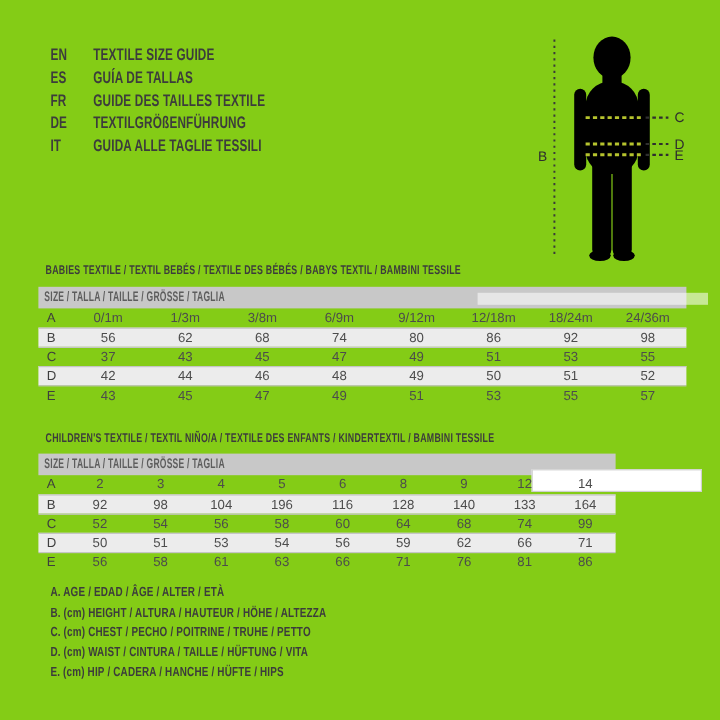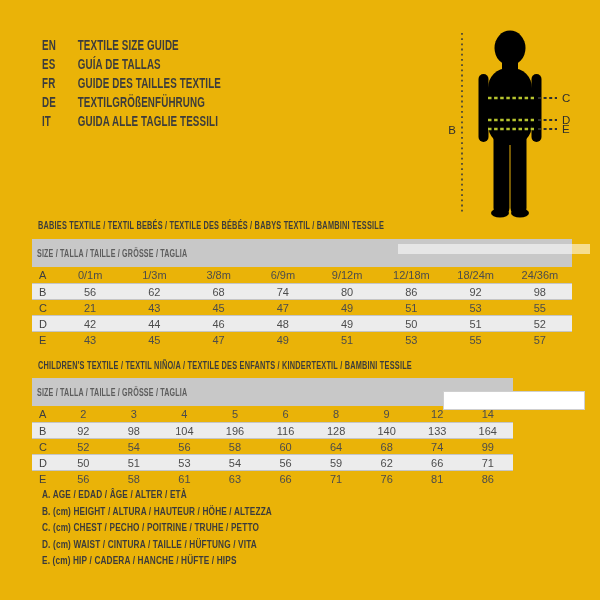--- a/index.html
+++ b/index.html
@@ -1,17 +1,17 @@
 <!DOCTYPE html>
 <html><head>
 <meta charset="utf-8">
 <style>
   html,body{margin:0;padding:0;background:#fff;}
   .page{
-    position:relative;width:600px;height:600px;background:#eab308;overflow:hidden;
+    position:relative;width:600px;height:600px;background:#84cc16;overflow:hidden;
     font-family:"Liberation Sans", sans-serif;color:#3a3a3a;
   }
   
   .lang-block{
     position:absolute;left:42px;top:36px;
     font-size:14px;font-weight:bold;line-height:19px;white-space:nowrap;
     transform:scaleX(0.70);transform-origin:0 0;letter-spacing:0.2px;color:#3c3c3c;
   }
   .lang-row{display:flex;}
   .lang-code{width:51px;flex:0 0 51px;}
@@ -23,21 +23,21 @@
     position:absolute;left:38px;font-size:10.5px;font-weight:bold;line-height:12px;
     white-space:nowrap;transform:scaleX(0.70);transform-origin:0 0;
     letter-spacing:0.3px;color:#3c3c3c;
   }
   .tbl-title.babies{top:219px;}
   .tbl-title.children{top:359px;}
   
   .size-table{position:absolute;left:32px;}
   .size-table.babies{top:239px;width:540px;}
   .size-table.children{top:378px;width:481px;}
-  .tbl-header{height:28px;background:#c8c8c8;display:flex;align-items:center;}
+  .tbl-header{height:18px;background:#c8c8c8;display:flex;align-items:center;}
   .tbl-header-text{
     font-size:11.5px;font-weight:bold;color:#5d5d5d;padding-left:8px;white-space:nowrap;
     transform:scaleX(0.62);transform-origin:0 50%;letter-spacing:0.3px;
   }
   .tbl-row{
     position:relative;z-index:1;display:flex;height:16px;align-items:center;
     font-size:11px;color:#4c4c4c;box-sizing:border-box;
   }
   .tbl-row.sep{border-top:1px solid #c5c5c5;}
   .tbl-row.zebra{background:#ececec;}
@@ -143,21 +143,21 @@
           <div class="cell">62</div>
           <div class="cell">68</div>
           <div class="cell">74</div>
           <div class="cell">80</div>
           <div class="cell">86</div>
           <div class="cell">92</div>
           <div class="cell">98</div>
         </div>
         <div class="tbl-row sep">
           <div class="cell-label">C</div>
-          <div class="cell">21</div>
+          <div class="cell">37</div>
           <div class="cell">43</div>
           <div class="cell">45</div>
           <div class="cell">47</div>
           <div class="cell">49</div>
           <div class="cell">51</div>
           <div class="cell">53</div>
           <div class="cell">55</div>
         </div>
         <div class="tbl-row zebra sep">
           <div class="cell-label">D</div>

